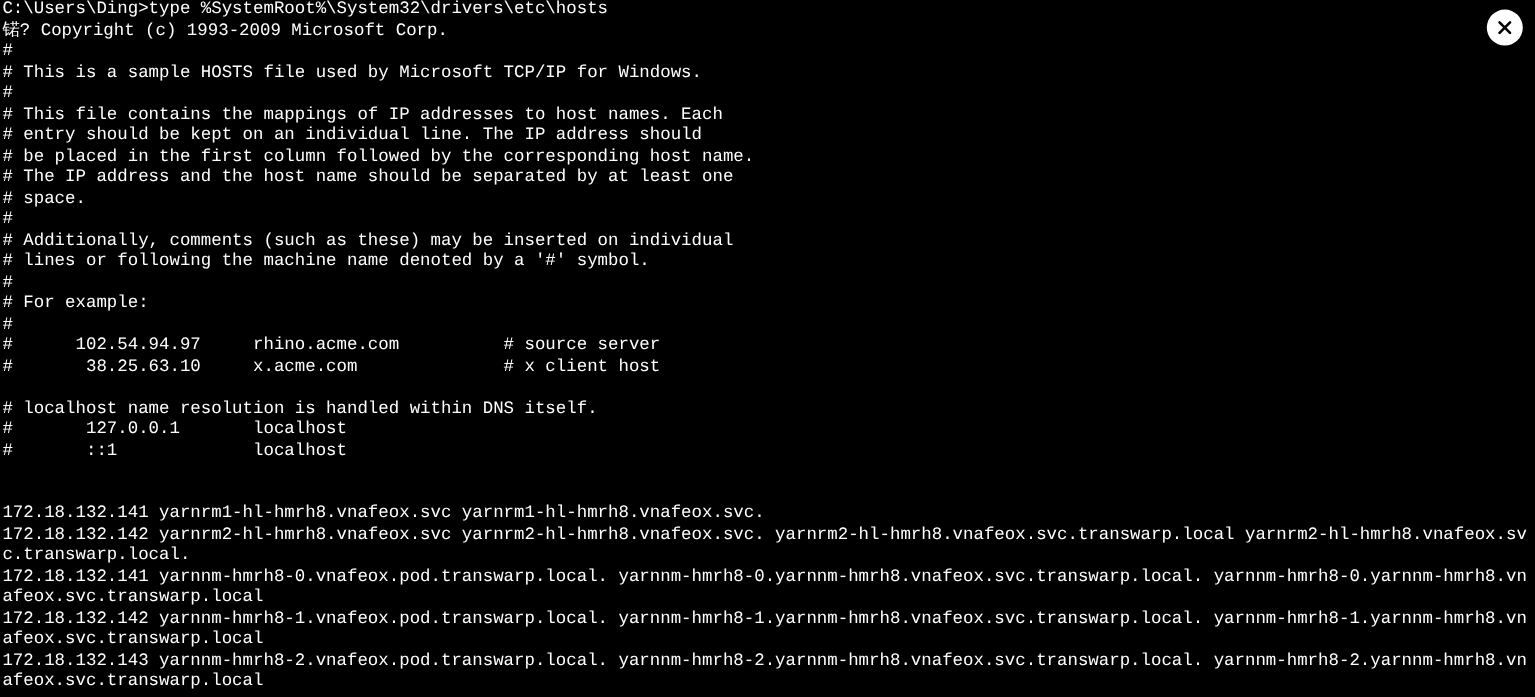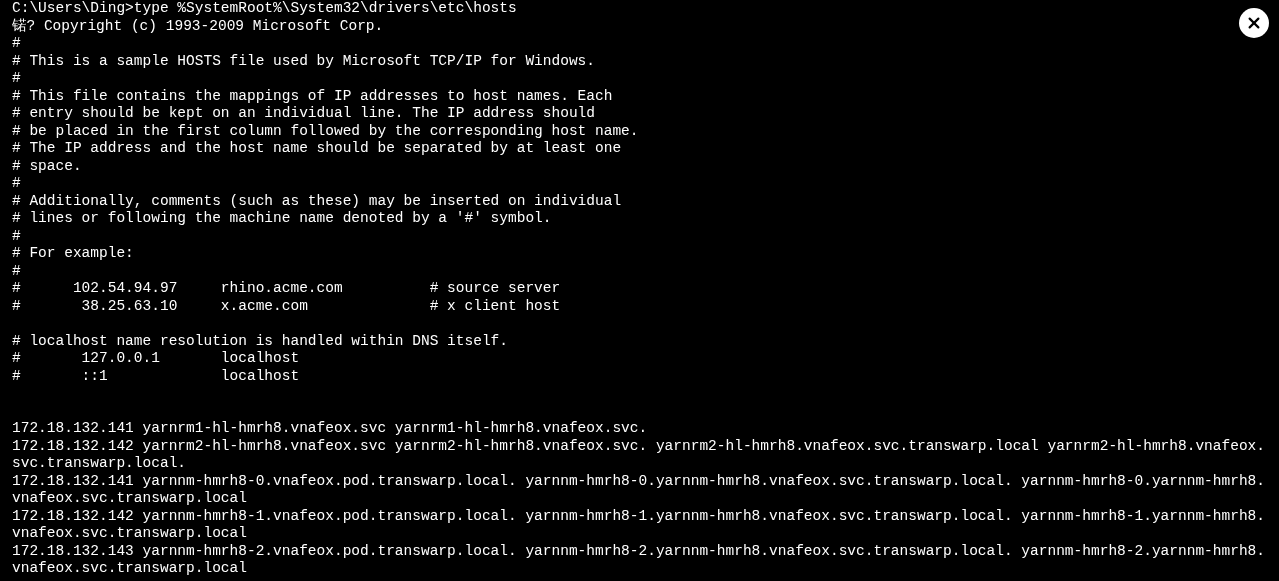--- a/index.html
+++ b/index.html
@@ -11,21 +11,21 @@
     color: #fff;
     font-family: Consolas, "Courier New", monospace;
     font-size: 14.5px;
     line-height: 17.5px;
     overflow: hidden;
     font-weight: 500;
   }
   .terminal {
     white-space: pre-wrap;
     word-break: break-all;
-    padding: 0 12px;
+    padding: 0 2px;
   }
   .close-btn {
     position: absolute;
     top: 8px;
     right: 10px;
     width: 30px;
     height: 30px;
     border-radius: 50%;
     background: #fff;
     color: #000;

